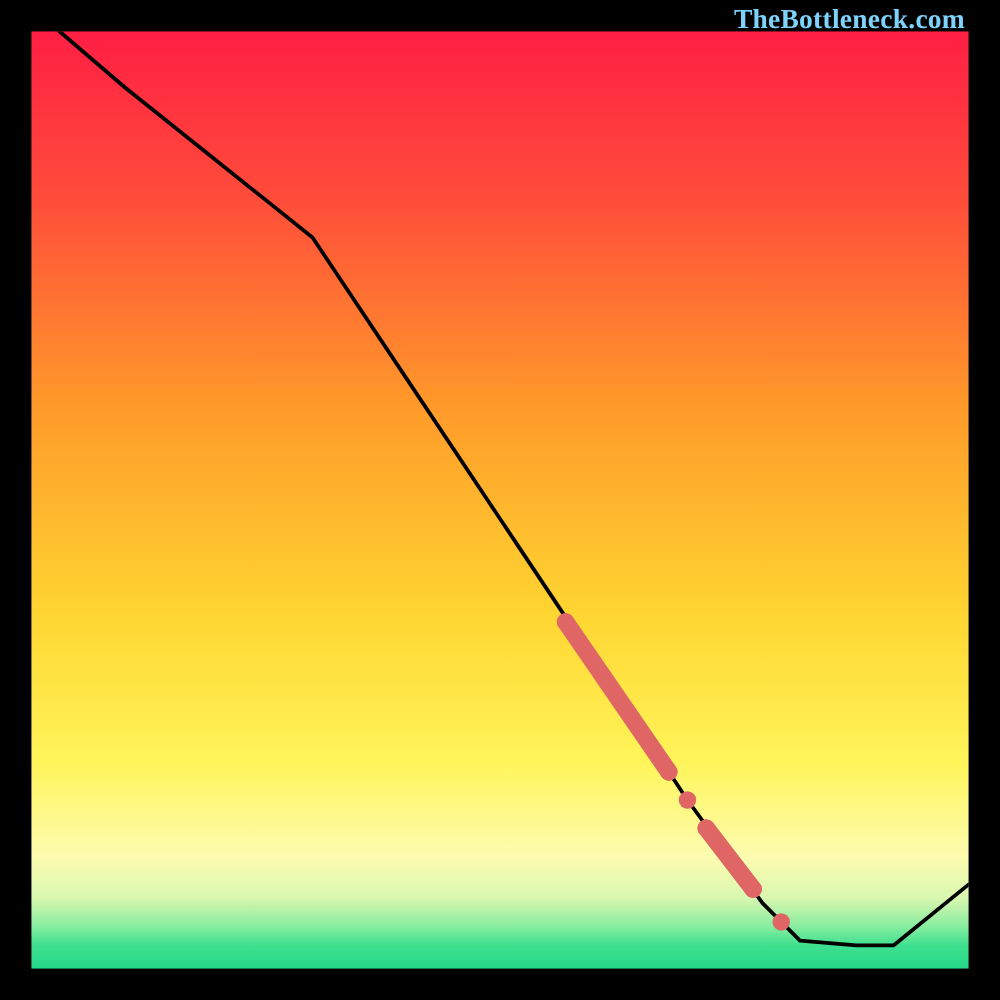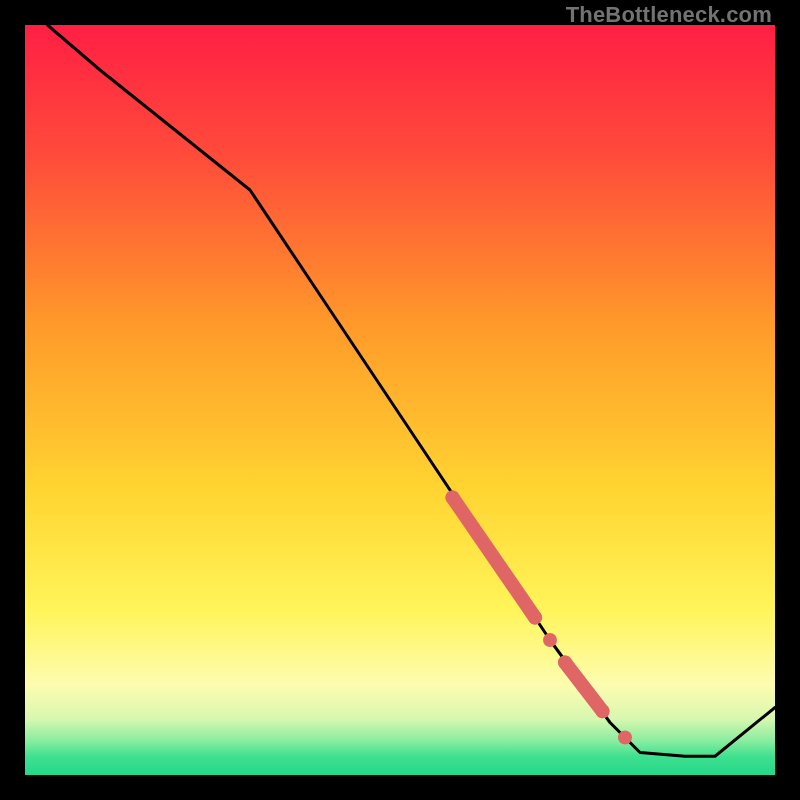--- a/index.html
+++ b/index.html
@@ -22,24 +22,24 @@
     position: absolute;
     left: 0;
     top: 0;
     width: 750px;
     height: 750px;
   }
   .watermark {
     position: absolute;
     top: 2px;
     right: 28px;
-    font-family: Liberation Sans, sans-serif;
+    font-family: Liberation Serif, serif;
     font-size: 22px;
     font-weight: 600;
-    color: #737373;
+    color: #7dd3fc;
     letter-spacing: 0.2px;
   }
 </style>
 </head>
 <body>
 
 <div class="frame">
   <svg class="plot-area" viewBox="0 0 750 750" preserveAspectRatio="none">
     <defs>
       <linearGradient id="bg-grad" x1="0" y1="0" x2="0" y2="1">

